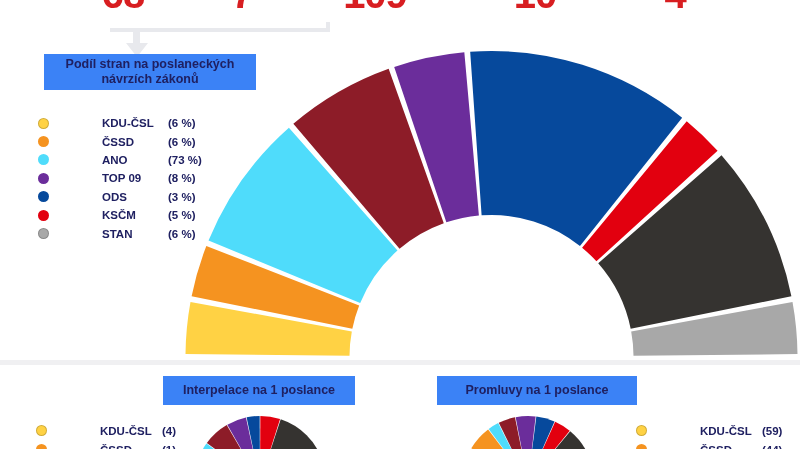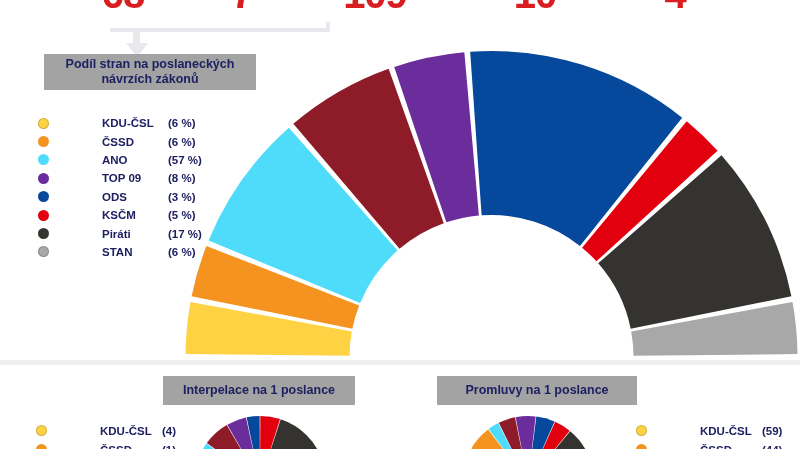--- a/index.html
+++ b/index.html
@@ -29,21 +29,21 @@
   .arrowhead{
     position:absolute;width:0;height:0;
     border-left:11px solid transparent;
     border-right:11px solid transparent;
     border-top:14px solid #E8E9ED;
   }
 
   
   .chip{
     position:absolute;
-    background:#a3a3a3;
+    background:#3b82f6;
     color:#1F2061;
     font-weight:bold;
     text-align:center;
     display:flex;align-items:center;justify-content:center;
     line-height:1.18;
     box-sizing:border-box;
   }
   .chip-main{font-size:12.5px;padding:5px 8px;}
   .chip-sub{font-size:12.5px;padding:4px 10px;}
 
@@ -103,41 +103,36 @@
         <span class="legval">(6 %)</span>
       </div>
       <div class="legrow">
         <span class="swatch" style="background: rgb(245, 147, 32);"></span>
         <span class="legname">ČSSD</span>
         <span class="legval">(6 %)</span>
       </div>
       <div class="legrow">
         <span class="swatch" style="background: rgb(79, 220, 251);"></span>
         <span class="legname">ANO</span>
-        <span class="legval">(57 %)</span>
+        <span class="legval">(73 %)</span>
       </div>
       <div class="legrow">
         <span class="swatch" style="background: rgb(107, 45, 155);"></span>
         <span class="legname">TOP 09</span>
         <span class="legval">(8 %)</span>
       </div>
       <div class="legrow">
         <span class="swatch" style="background: rgb(6, 73, 156);"></span>
         <span class="legname">ODS</span>
         <span class="legval">(3 %)</span>
       </div>
       <div class="legrow">
         <span class="swatch" style="background: rgb(226, 0, 15);"></span>
         <span class="legname">KSČM</span>
         <span class="legval">(5 %)</span>
-      </div>
-      <div class="legrow">
-        <span class="swatch" style="background: rgb(53, 51, 48);"></span>
-        <span class="legname">Piráti</span>
-        <span class="legval">(17 %)</span>
       </div>
       <div class="legrow">
         <span class="swatch" style="background: rgb(168, 168, 168); border: 1px solid rgba(0, 0, 0, 0.18);"></span>
         <span class="legname">STAN</span>
         <span class="legval">(6 %)</span>
       </div>
     </div>
 
   <svg id="main-donut" style="position:absolute;left:183px;top:50px;" width="617" height="312" viewBox="0 0 617 312">
       <path d="M 614.485901652529 304.06265598050555 A 306 306 0 0 0 609.5122338012263 251.97604974199137 L 448.18541568553644 281.46601001098946 A 142 142 0 0 1 450.49345762960496 305.6369187883392 Z" fill="#A8A8A8"></path>

